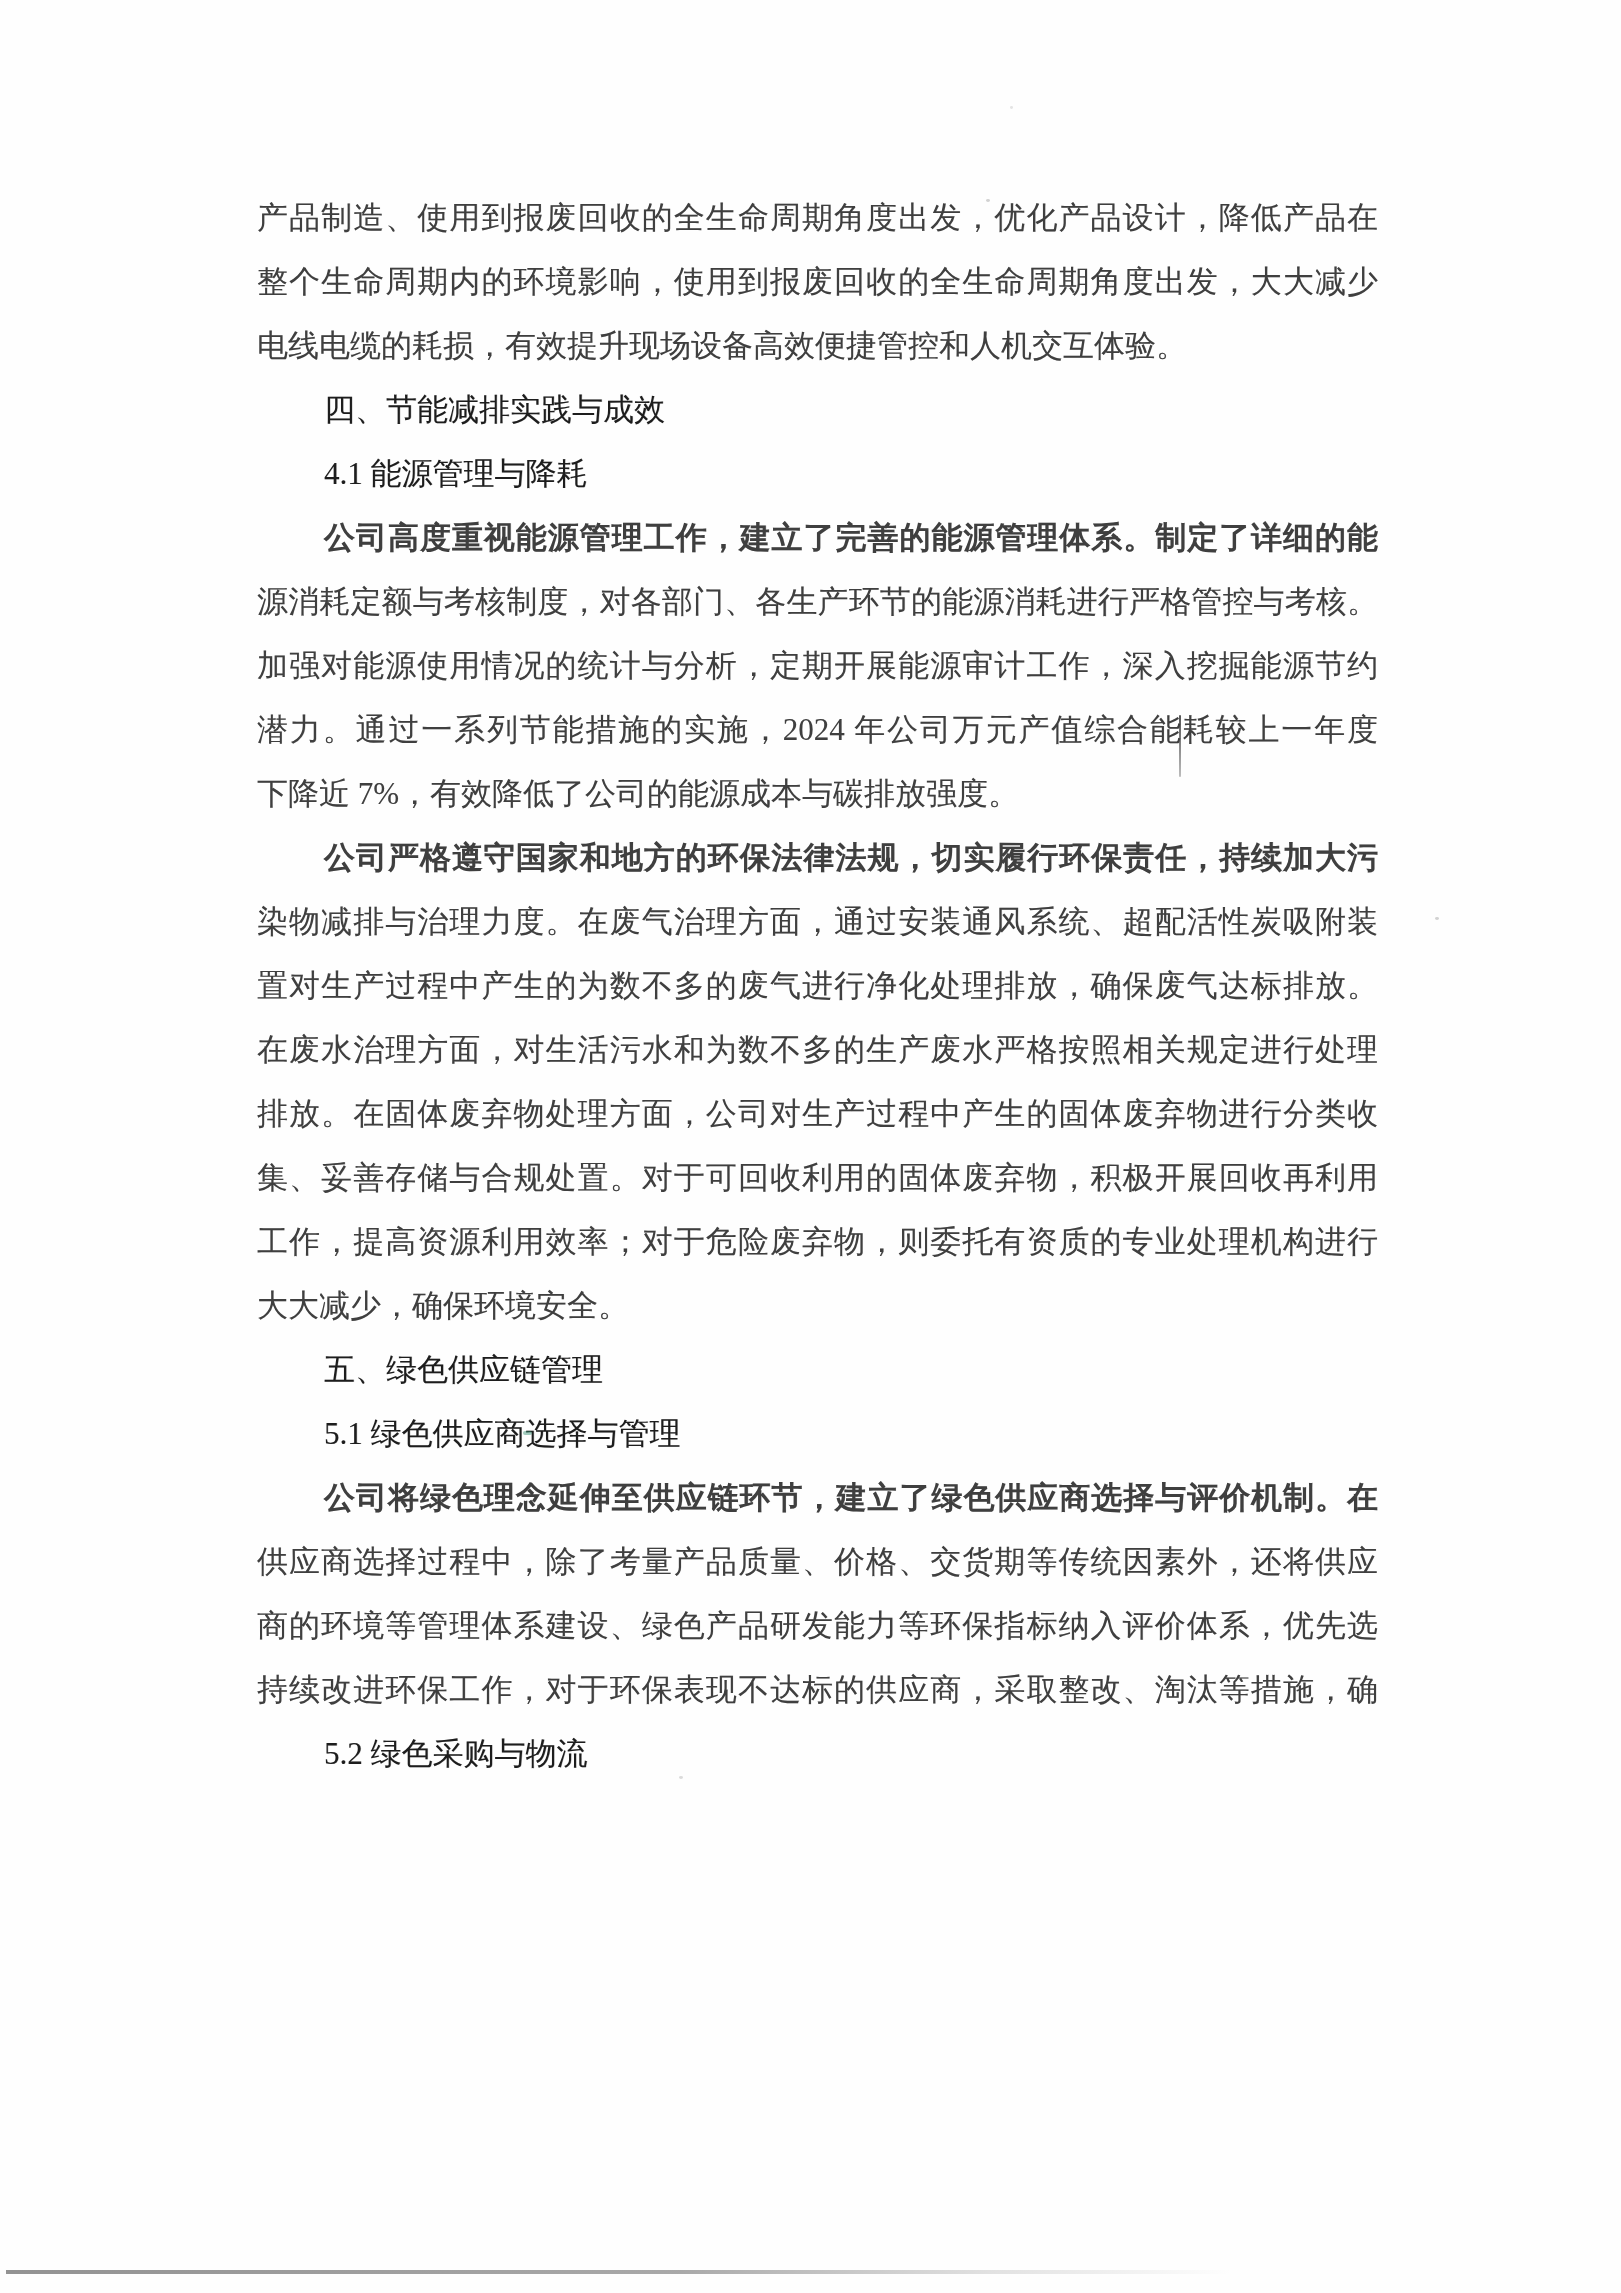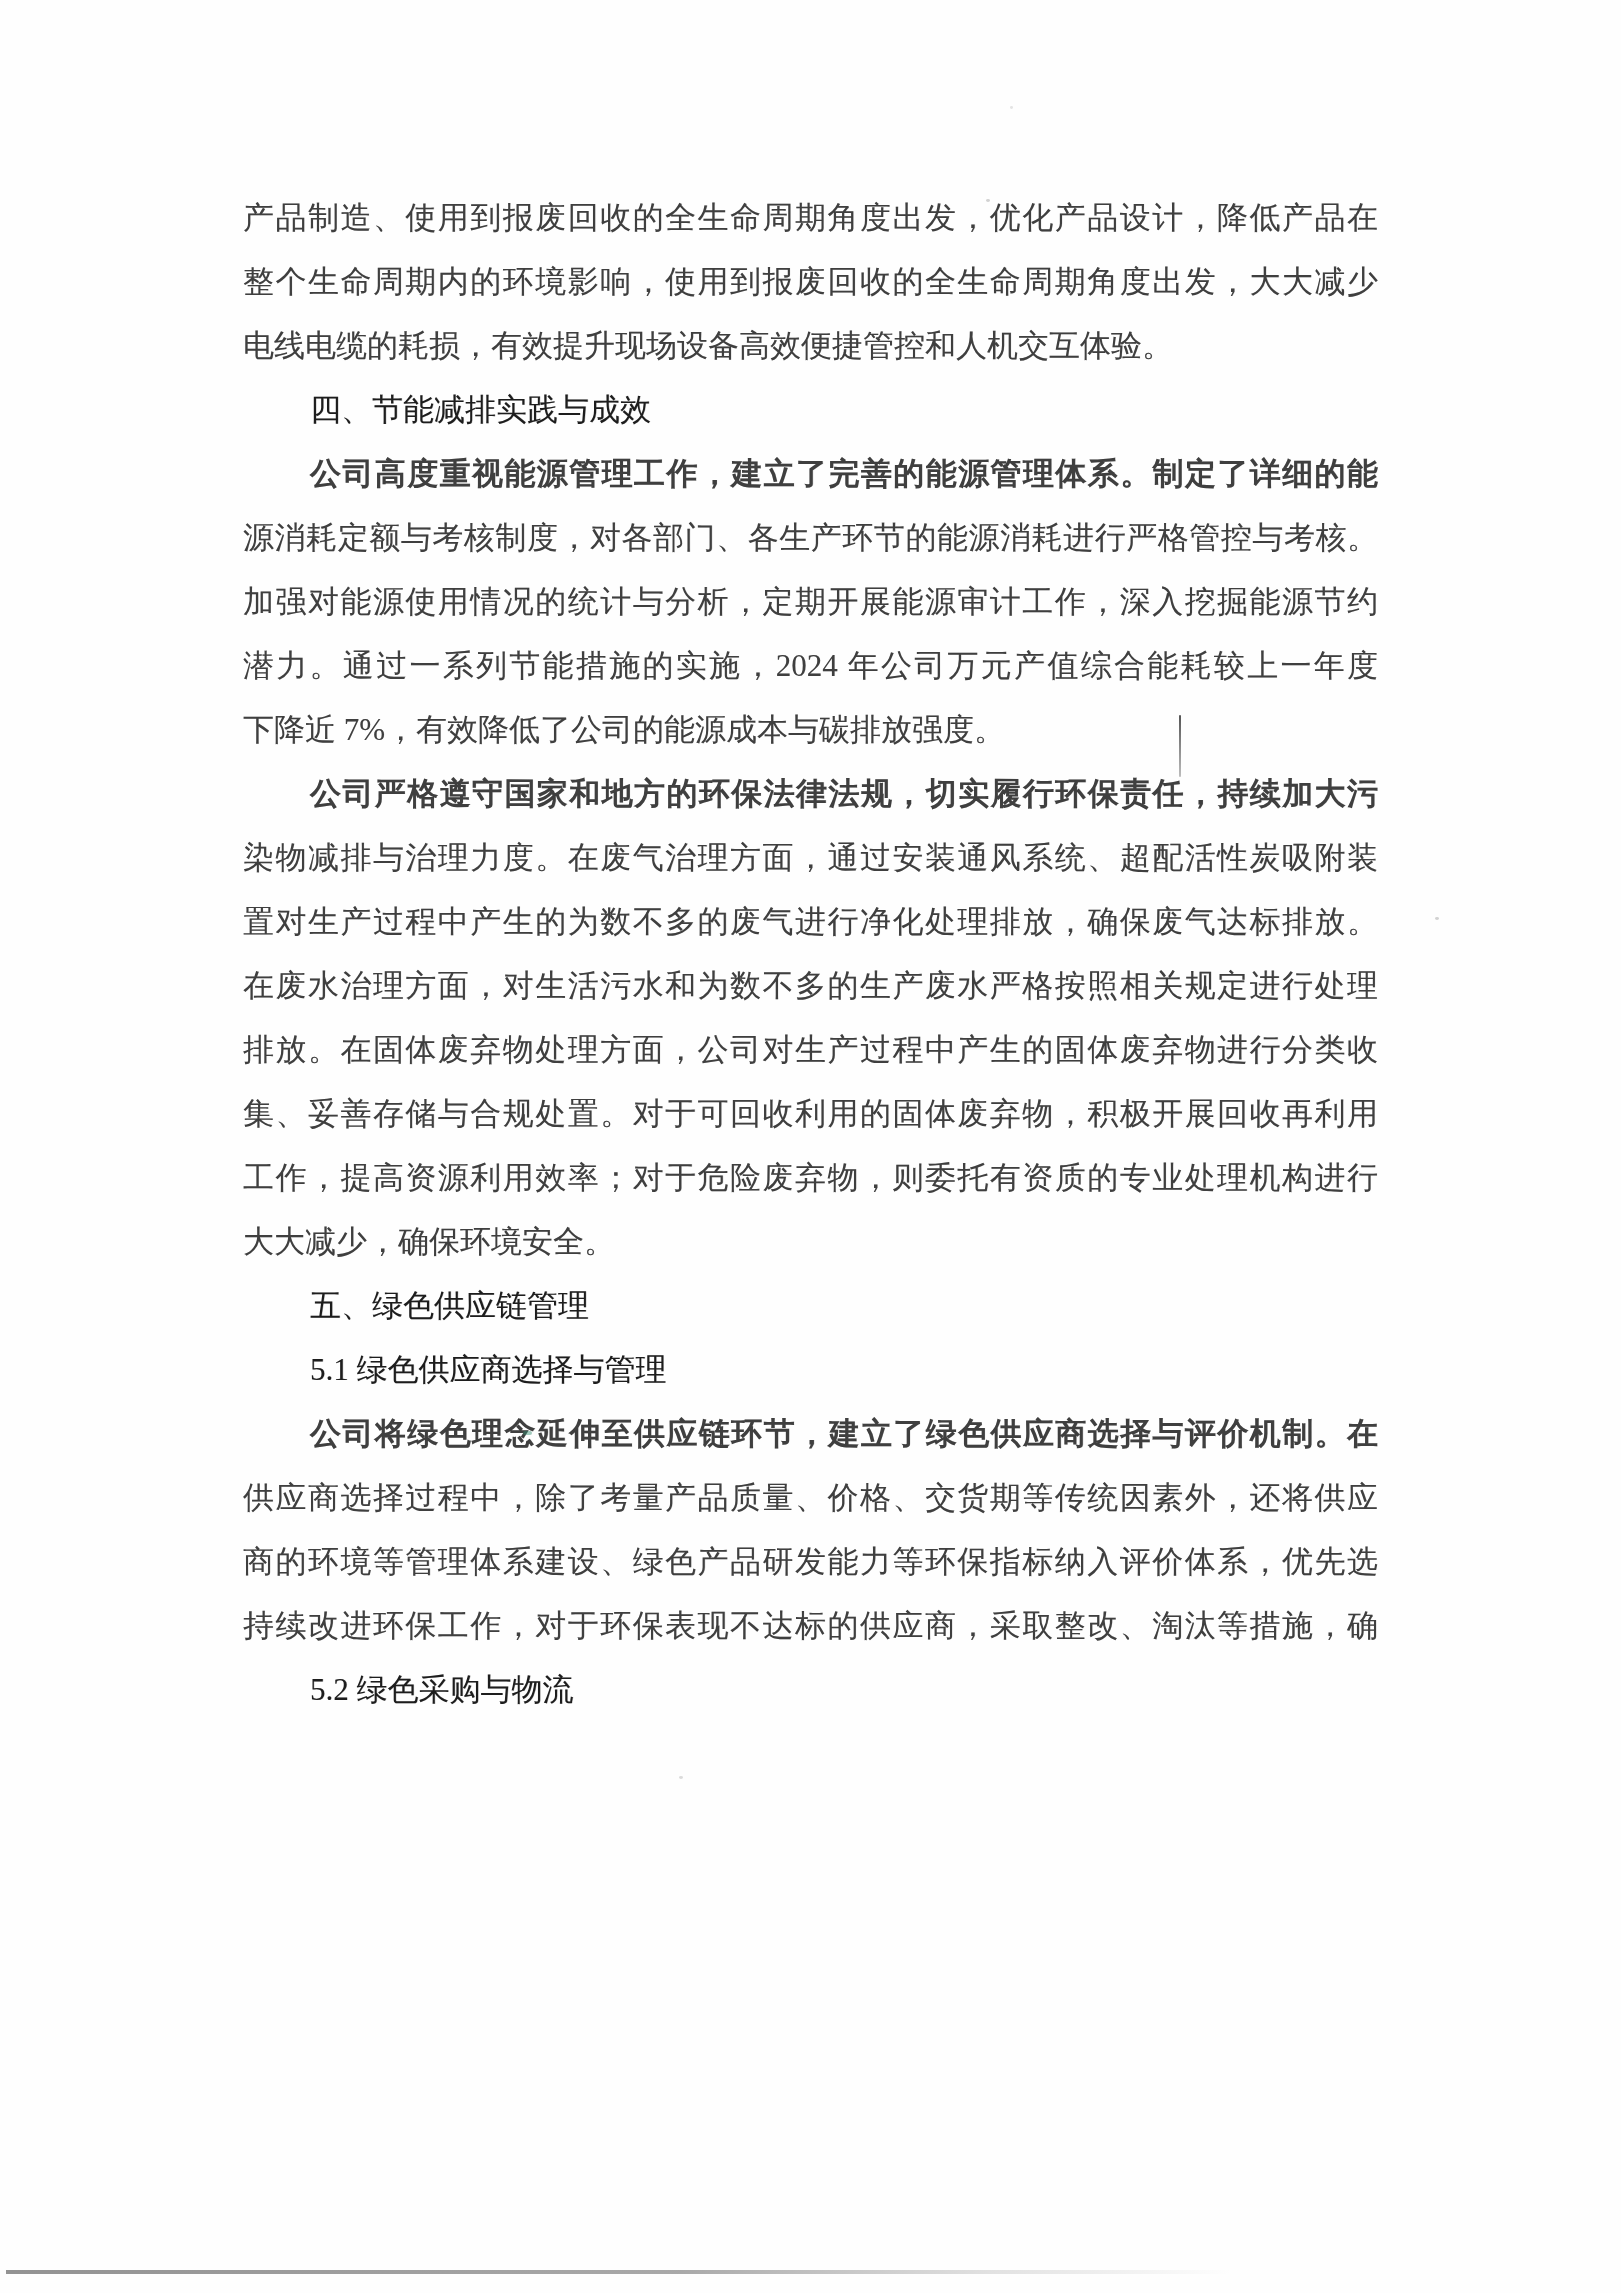--- a/index.html
+++ b/index.html
@@ -21,20 +21,21 @@
     top: 186px;
     width: 1135px;
   }
   .line {
     height: 64px;
     line-height: 64px;
     font-size: 31px;
     color: var(--body-text, #3f3f3f);
     white-space: normal;
     text-shadow: 0.3px 0.3px 0.4px rgba(110,110,110,0.35);
+    margin-left: 14px;
   }
   .line.fill {
     text-align: justify;
     text-align-last: justify;
     text-justify: inter-character;
   }
   .line.indent {
     padding-left: 67px;
     font-weight: bold;
   }
@@ -69,20 +70,21 @@
 </style>
 </head>
 <body>
 
 <div class="page">
   <div class="text-block">
       <div class="line body fill">产品制造、使用到报废回收的全生命周期角度出发，优化产品设计，降低产品在</div>
       <div class="line body fill">整个生命周期内的环境影响，使用到报废回收的全生命周期角度出发，大大减少</div>
       <div class="line body">电线电缆的耗损，有效提升现场设备高效便捷管控和人机交互体验。</div>
       <div class="line heading indent">四、节能减排实践与成效</div>
+      <div class="line heading indent">4.1 能源管理与降耗</div>
       <div class="line body indent fill">公司高度重视能源管理工作，建立了完善的能源管理体系。制定了详细的能</div>
       <div class="line body fill">源消耗定额与考核制度，对各部门、各生产环节的能源消耗进行严格管控与考核。</div>
       <div class="line body fill">加强对能源使用情况的统计与分析，定期开展能源审计工作，深入挖掘能源节约</div>
       <div class="line body fill">潜力。通过一系列节能措施的实施，2024 年公司万元产值综合能耗较上一年度</div>
       <div class="line body">下降近 7%，有效降低了公司的能源成本与碳排放强度。</div>
       <div class="line body indent fill">公司严格遵守国家和地方的环保法律法规，切实履行环保责任，持续加大污</div>
       <div class="line body fill">染物减排与治理力度。在废气治理方面，通过安装通风系统、超配活性炭吸附装</div>
       <div class="line body fill">置对生产过程中产生的为数不多的废气进行净化处理排放，确保废气达标排放。</div>
       <div class="line body fill">在废水治理方面，对生活污水和为数不多的生产废水严格按照相关规定进行处理</div>
       <div class="line body fill">排放。在固体废弃物处理方面，公司对生产过程中产生的固体废弃物进行分类收</div>

